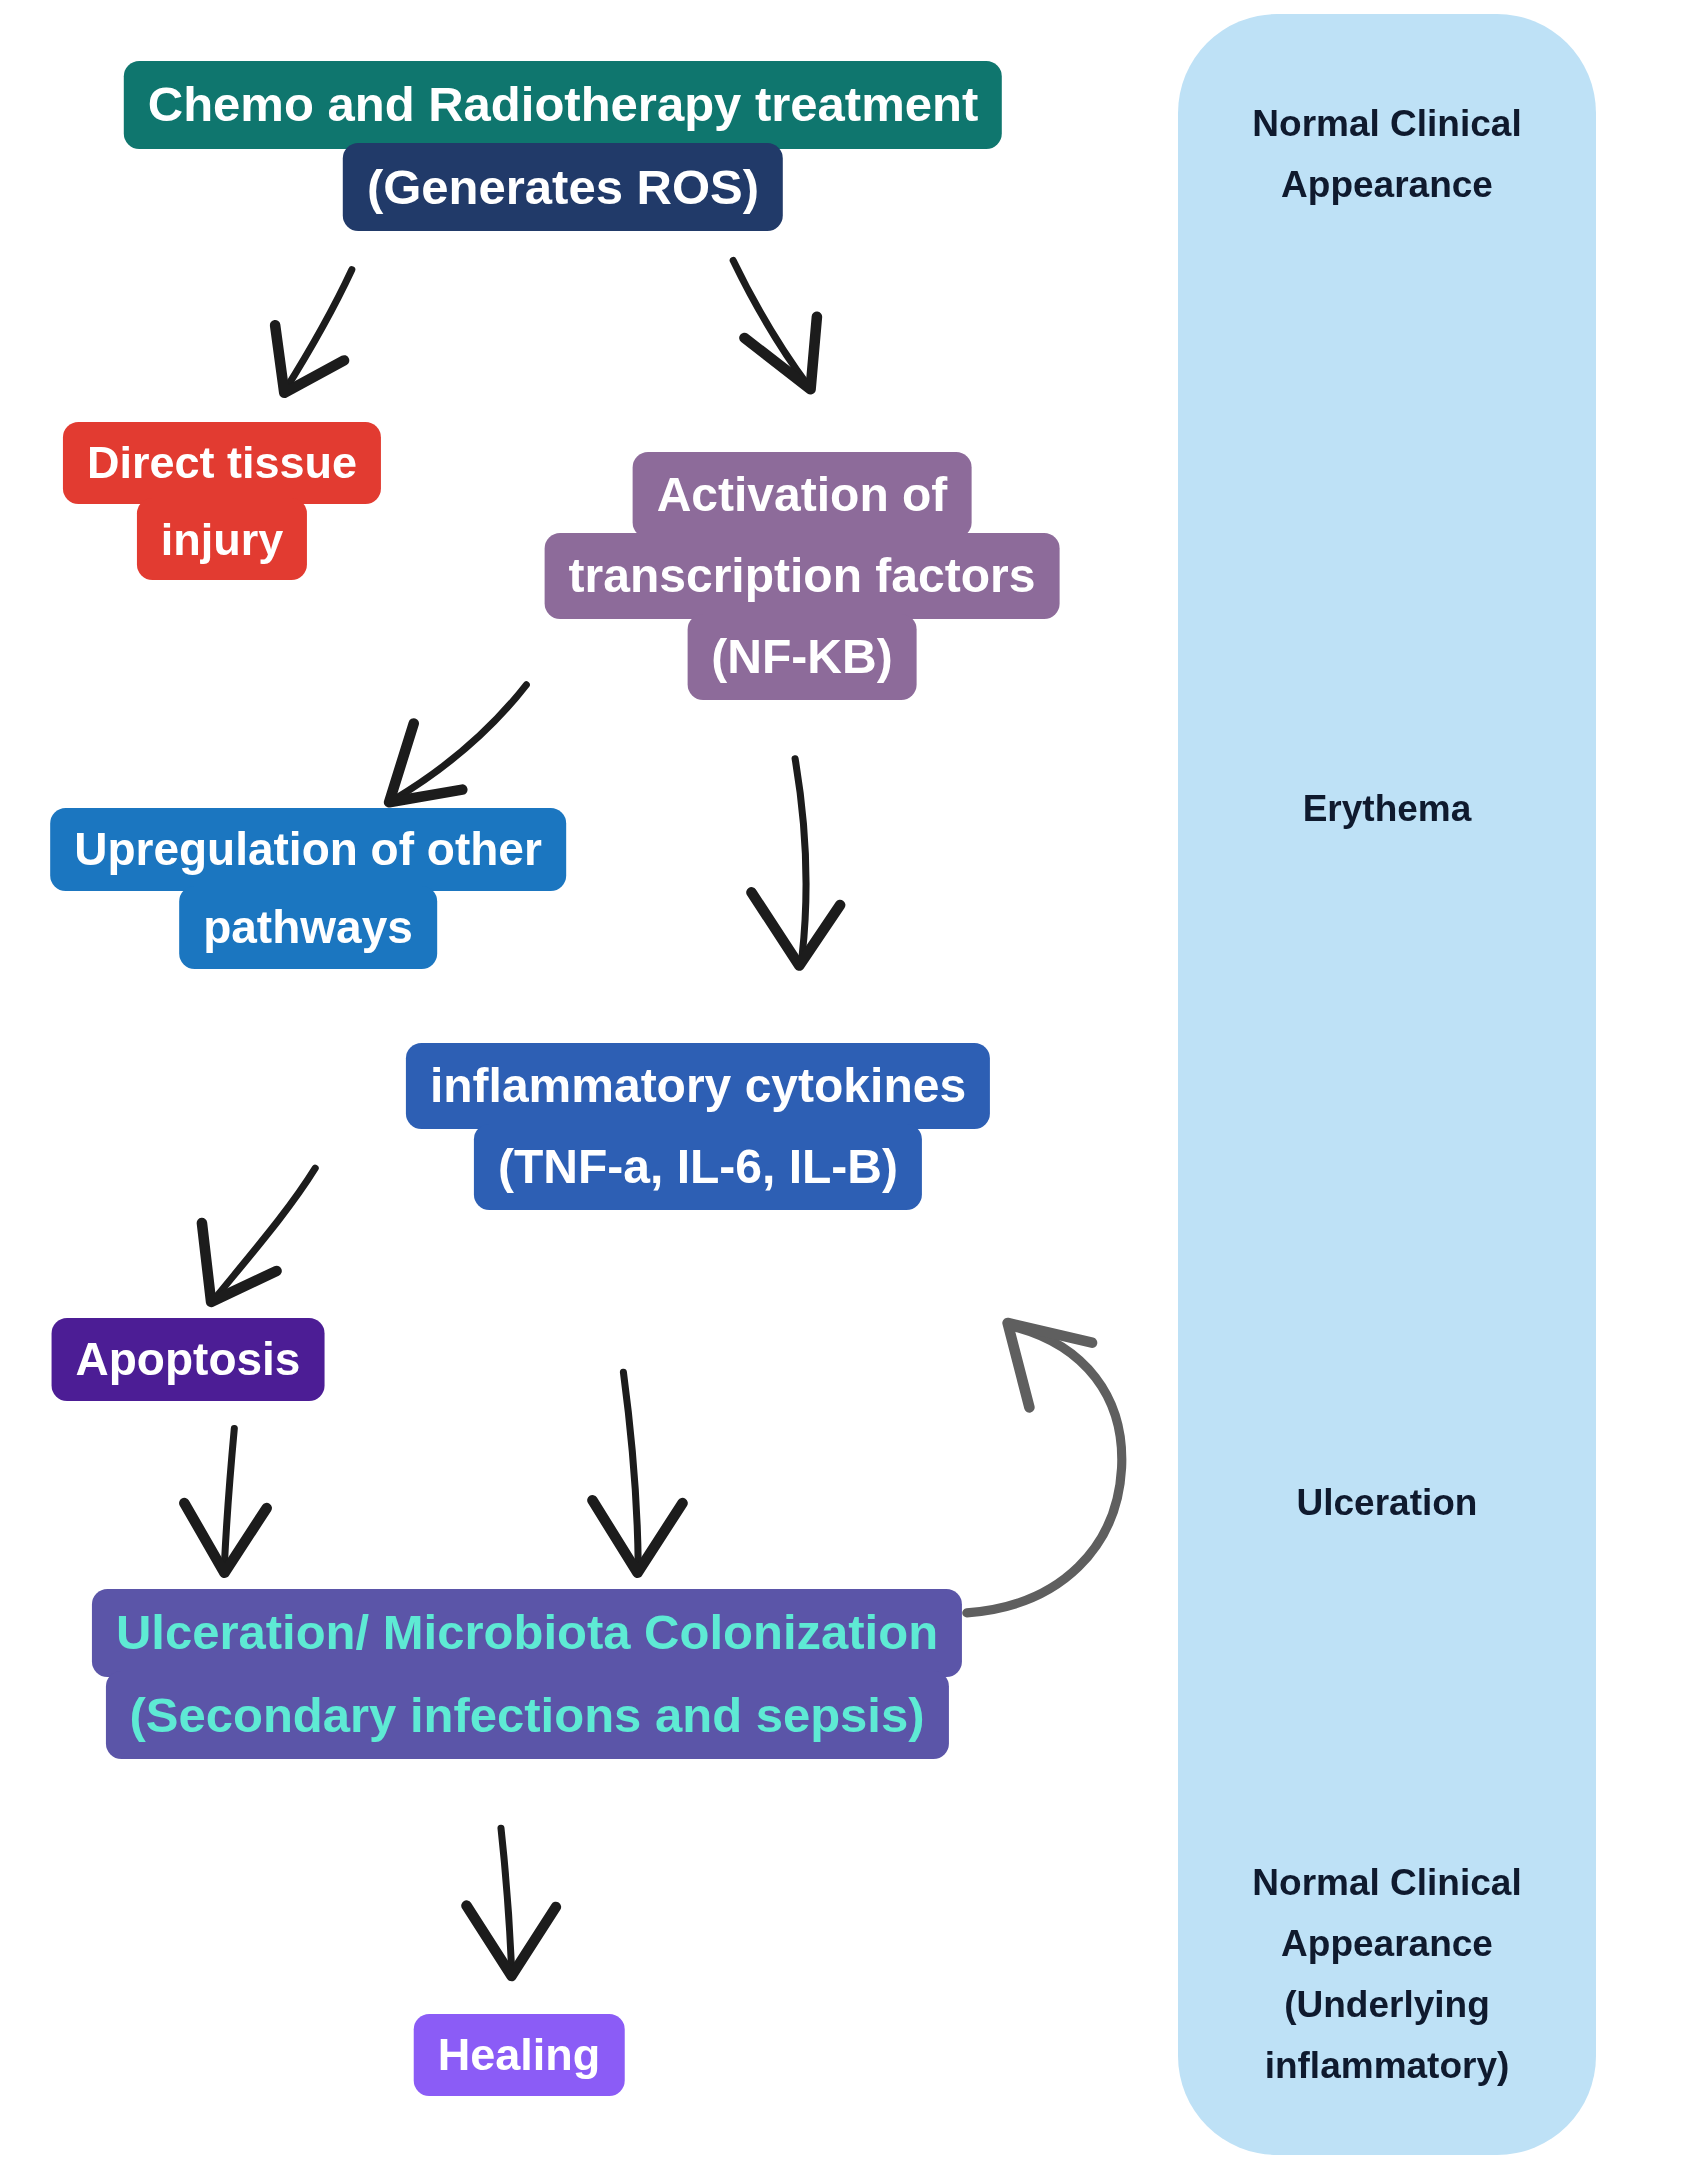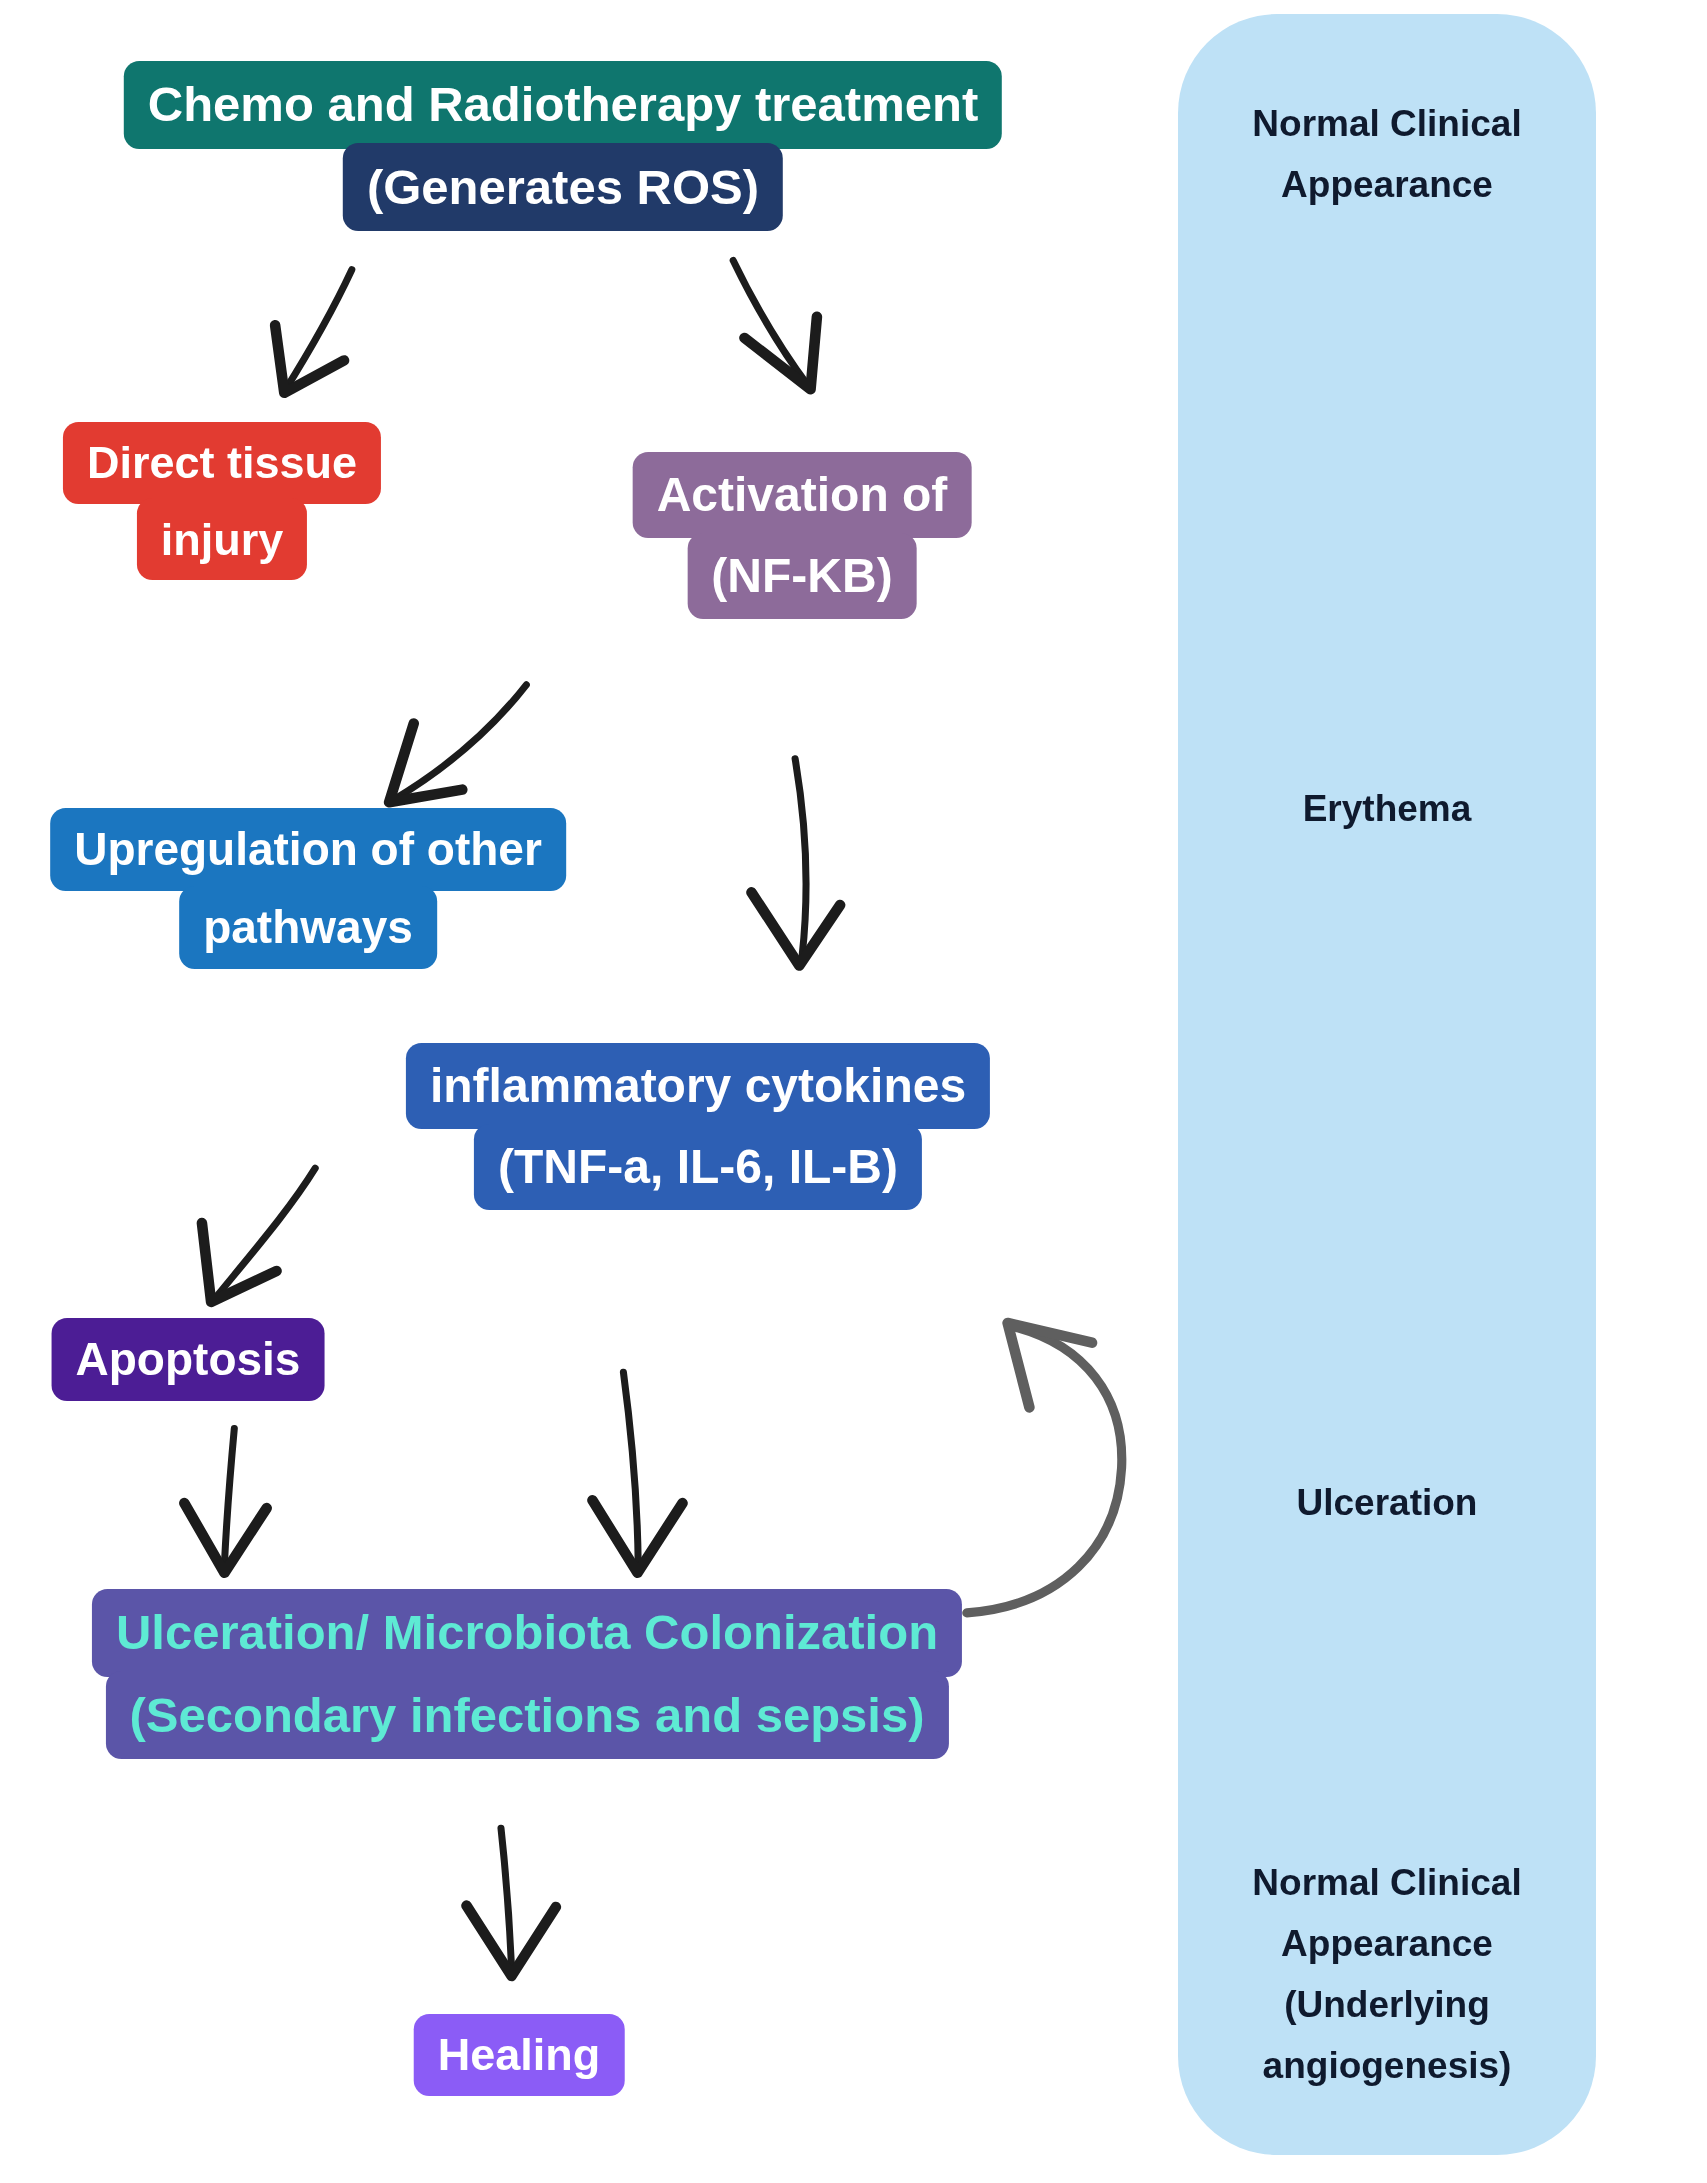--- a/index.html
+++ b/index.html
@@ -70,21 +70,21 @@
     <div class="stage" style="top: 764px; color: rgb(15, 26, 46);">
       <div>Erythema</div>
     </div>
     <div class="stage" style="top: 1458px; color: rgb(15, 26, 46);">
       <div>Ulceration</div>
     </div>
     <div class="stage" style="top: 1838px; color: rgb(15, 26, 46);">
       <div>Normal Clinical</div>
       <div>Appearance</div>
       <div>(Underlying</div>
-      <div>angiogenesis)</div>
+      <div>inflammatory)</div>
     </div>
   </div>
 
   <svg class="arrows" width="1707" height="2183" viewBox="0 0 2426 3102" fill="none" stroke-linecap="round" stroke-linejoin="round">
 
     <g stroke="#1c1c1c">
       <path d="M 500 383 C 472 443 436 505 404 556" stroke-width="10"></path>
       <path d="M 391 462 L 404 558 L 489 512" stroke-width="15"></path>
     </g>
 
@@ -134,20 +134,21 @@
     <span class="line" style="background-color: rgb(33, 58, 105);">(Generates ROS)</span>
   </div>
 
   <div class="node" style="left: 222px; top: 422px; font-size: 45px; color: rgb(255, 255, 255);">
     <span class="line" style="background-color: rgb(226, 59, 49);">Direct tissue</span>
     <span class="line" style="background-color: rgb(226, 59, 49);">injury</span>
   </div>
 
   <div class="node" style="left: 802px; top: 452px; font-size: 48px; color: rgb(255, 255, 255);">
     <span class="line" style="background-color: rgb(141, 107, 154);">Activation of</span>
+    <span class="line" style="background-color: rgb(141, 107, 154);">transcription factors</span>
     <span class="line" style="background-color: rgb(141, 107, 154);">(NF-KB)</span>
   </div>
 
   <div class="node" style="left: 308px; top: 808px; font-size: 46px; color: rgb(255, 255, 255);">
     <span class="line" style="background-color: rgb(27, 118, 192);">Upregulation of other</span>
     <span class="line" style="background-color: rgb(27, 118, 192);">pathways</span>
   </div>
 
   <div class="node" style="left: 698px; top: 1043px; font-size: 48px; color: rgb(255, 255, 255);">
     <span class="line" style="background-color: rgb(45, 95, 180);">inflammatory cytokines</span>

